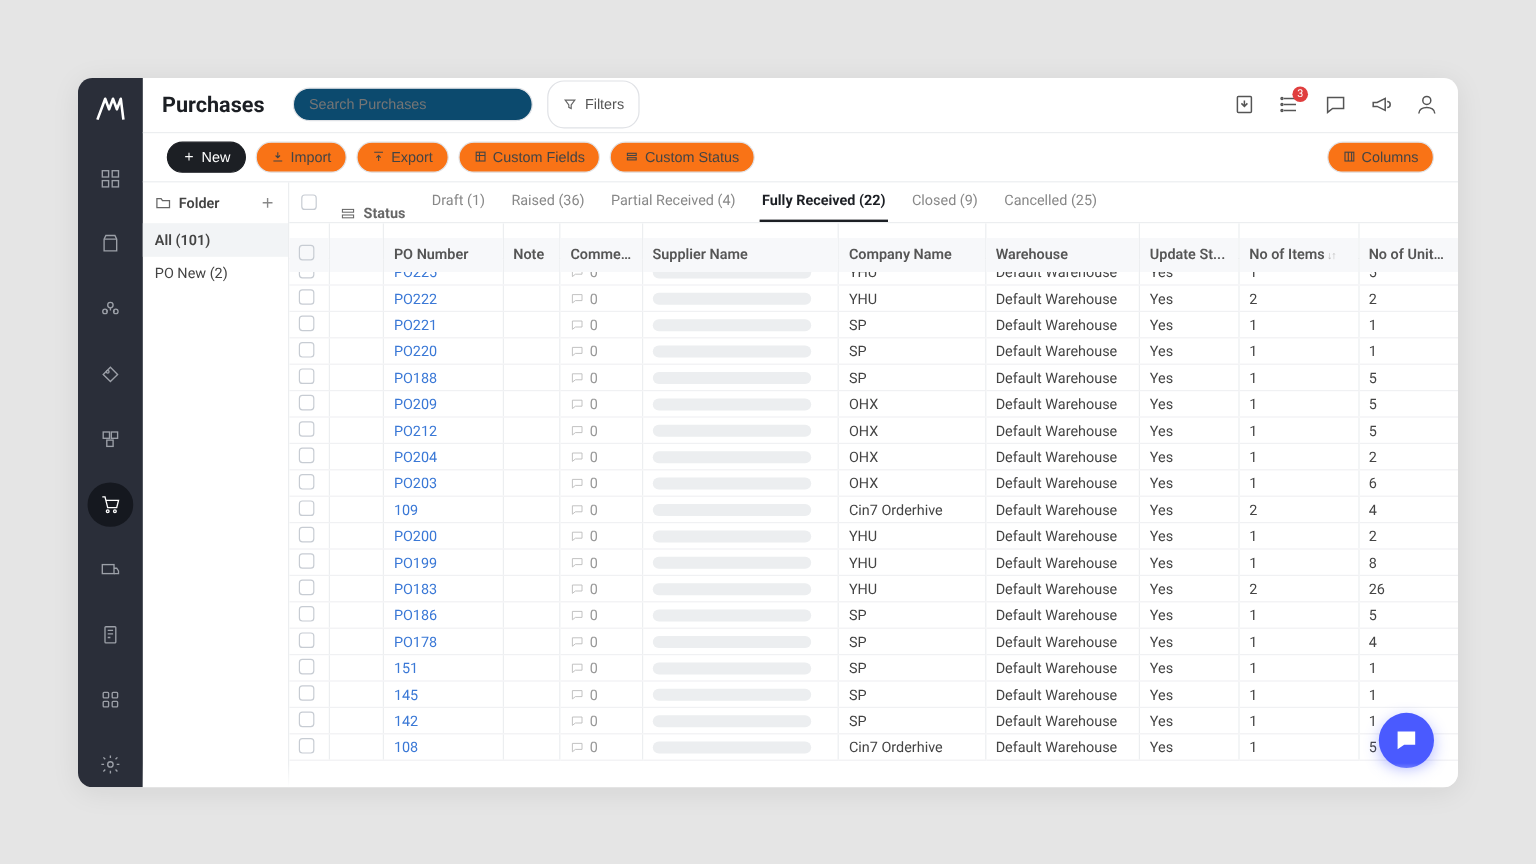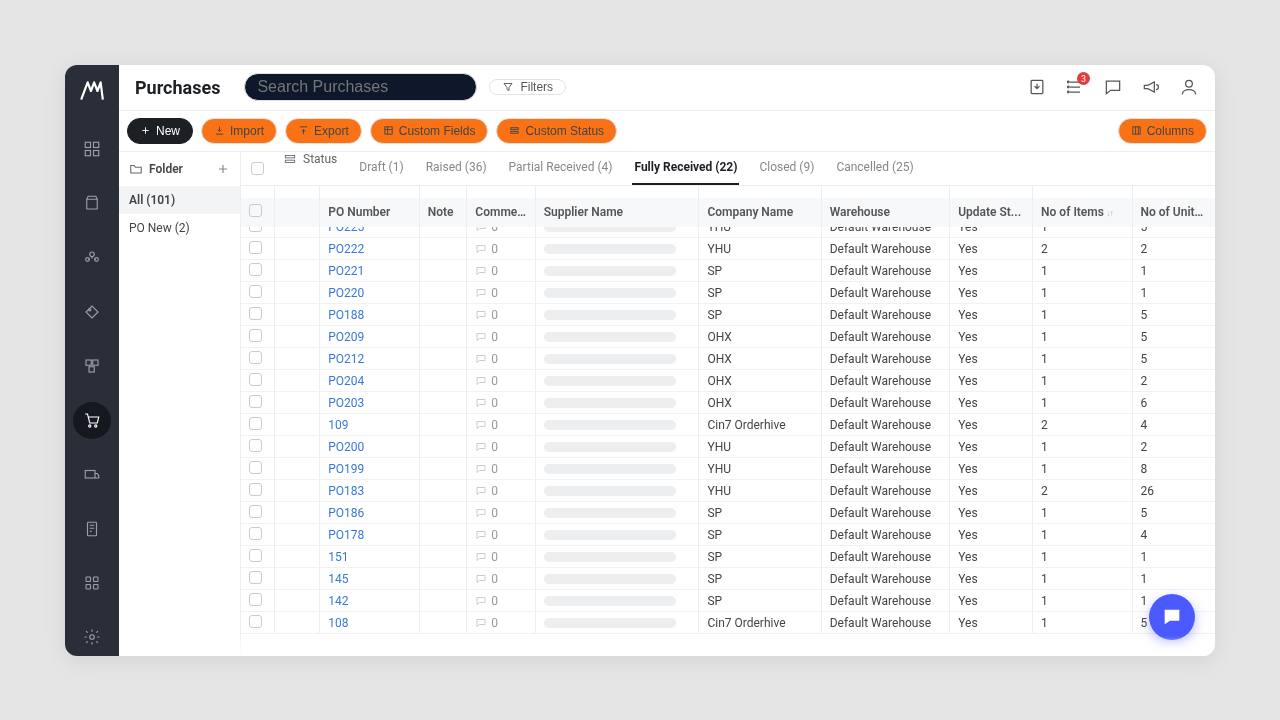--- a/index.html
+++ b/index.html
@@ -8,40 +8,40 @@
 .sidebar { width: 54px; background: #2a2e39; display: flex; flex-direction: column; align-items: center; padding-top: 12px; gap: 18px; flex-shrink: 0; }
 .sidebar .logo { width: 30px; height: 30px; display: flex; align-items: center; justify-content: center; margin-bottom: 8px; }
 .sidebar .logo svg { width: 26px; height: 26px; }
 .nav-item { width: 38px; height: 38px; display: flex; align-items: center; justify-content: center; border-radius: 50%; cursor: pointer; }
 .nav-item svg { width: 18px; height: 18px; stroke: #9ca0a8; fill: none; stroke-width: 1.5; }
 .nav-item.active { background: #15181f; }
 .nav-item.active svg { stroke: #fff; }
 .main { flex: 1; display: flex; flex-direction: column; min-width: 0; }
 .topbar { height: 46px; display: flex; align-items: center; padding: 0 16px; gap: 12px; border-bottom: 1px solid #eceef0; }
 .page-title { font-size: 18px; font-weight: 700; color: #1c1f24; margin-right: 12px; }
-.search { flex: 0 0 200px; height: 28px; border: 1px solid #e0e2e6; border-radius: 14px; padding: 0 12px; font-size: 16px; color: #9aa0aa; background: #0f172a; }
-.filter-btn { height: 16px; border: 1px solid #e0e2e6; border-radius: 14px; padding: 0 12px; font-size: 12px; color: #555; background: #fff; display: flex; align-items: center; gap: 6px; cursor: pointer; }
+.search { flex: 0 0 200px; height: 28px; border: 1px solid #e0e2e6; border-radius: 14px; padding: 0 12px; font-size: 12px; color: #9aa0aa; background: #0c4a6e; }
+.filter-btn { height: 40px; border: 1px solid #e0e2e6; border-radius: 14px; padding: 0 12px; font-size: 12px; color: #555; background: #fff; display: flex; align-items: center; gap: 6px; cursor: pointer; }
 .topbar-right { margin-left: auto; display: flex; gap: 18px; align-items: center; }
 .topbar-icon { width: 20px; height: 20px; cursor: pointer; position: relative; }
 .topbar-icon svg { width: 20px; height: 20px; stroke: #555; fill: none; stroke-width: 1.5; }
 .badge { position: absolute; top: -5px; right: -5px; background: #e03e3e; color: #fff; font-size: 9px; border-radius: 50%; width: 13px; height: 13px; display: flex; align-items: center; justify-content: center; }
-.toolbar { height: 40px; display: flex; align-items: center; padding: 0 8px; gap: 8px; }
+.toolbar { height: 40px; display: flex; align-items: center; padding: 0 20px; gap: 8px; }
 .btn { height: 26px; border-radius: 13px; padding: 0 12px; font-size: 12px; display: flex; align-items: center; gap: 5px; cursor: pointer; border: 1px solid #e0e2e6; background: #f97316; color: #444; }
 .btn.primary { background: #1c1f24; border-color: #1c1f24; color: #fff; }
 .btn svg { width: 11px; height: 11px; stroke: currentColor; fill: none; stroke-width: 2; }
 .toolbar-right { margin-left: auto; }
 .content-row { display: flex; flex: 1; min-height: 0; border-top: 1px solid #eceef0; }
 .folder-panel { width: 122px; border-right: 1px solid #eceef0; flex-shrink: 0; font-size: 12px; }
 .folder-header { height: 34px; display: flex; align-items: center; padding: 0 10px; gap: 6px; font-weight: 600; color: #444; justify-content: space-between; }
 .folder-header .left { display: flex; align-items: center; gap: 6px; }
 .folder-item { height: 28px; display: flex; align-items: center; padding: 0 10px; color: #444; cursor: pointer; }
 .folder-item.active { background: #f2f4f6; font-weight: 600; }
 .data-area { flex: 1; display: flex; flex-direction: column; min-width: 0; }
 .tabs { height: 34px; display: flex; align-items: stretch; padding: 0 10px; gap: 14px; border-bottom: 1px solid #eceef0; font-size: 12px; }
-.status-label { display: flex; align-items: flex-start; gap: 6px; color: #666; font-weight: 400; padding-right: 6px; }
+.status-label { display: flex; align-items: flex-end; gap: 6px; color: #666; font-weight: 700; padding-right: 6px; }
 .status-label svg { width: 14px; height: 14px; stroke: #666; fill: none; stroke-width: 1.5; }
 .tab { display: flex; align-items: center; color: #888; cursor: pointer; border-bottom: 2px solid transparent; padding: 0 2px; }
 .tab.active { color: #1c1f24; font-weight: 700; border-bottom-color: #1c1f24; }
 .table-wrap { flex: 1; overflow: auto; }
 table { width: 100%; border-collapse: collapse; font-size: 12px; table-layout: fixed; }
 thead th { text-align: left; height: 30px; background: #f7f8fa; color: #555; font-weight: 600; padding: 0 8px; border-bottom: 1px solid #eceef0; position: sticky; top: 12px; white-space: nowrap; overflow: hidden; text-overflow: ellipsis; }
 thead th + th, tbody td + td { border-left: 1px solid #eceef0; }
 tbody td { height: 22px; padding: 0 8px; border-bottom: 1px solid #f0f1f3; color: #444; white-space: nowrap; overflow: hidden; vertical-align: middle; }
 td.link { color: #3a78d6; cursor: pointer; }
 .checkbox { width: 13px; height: 13px; border: 1.5px solid #c7ccd3; border-radius: 3px; display: inline-block; cursor: pointer; }

